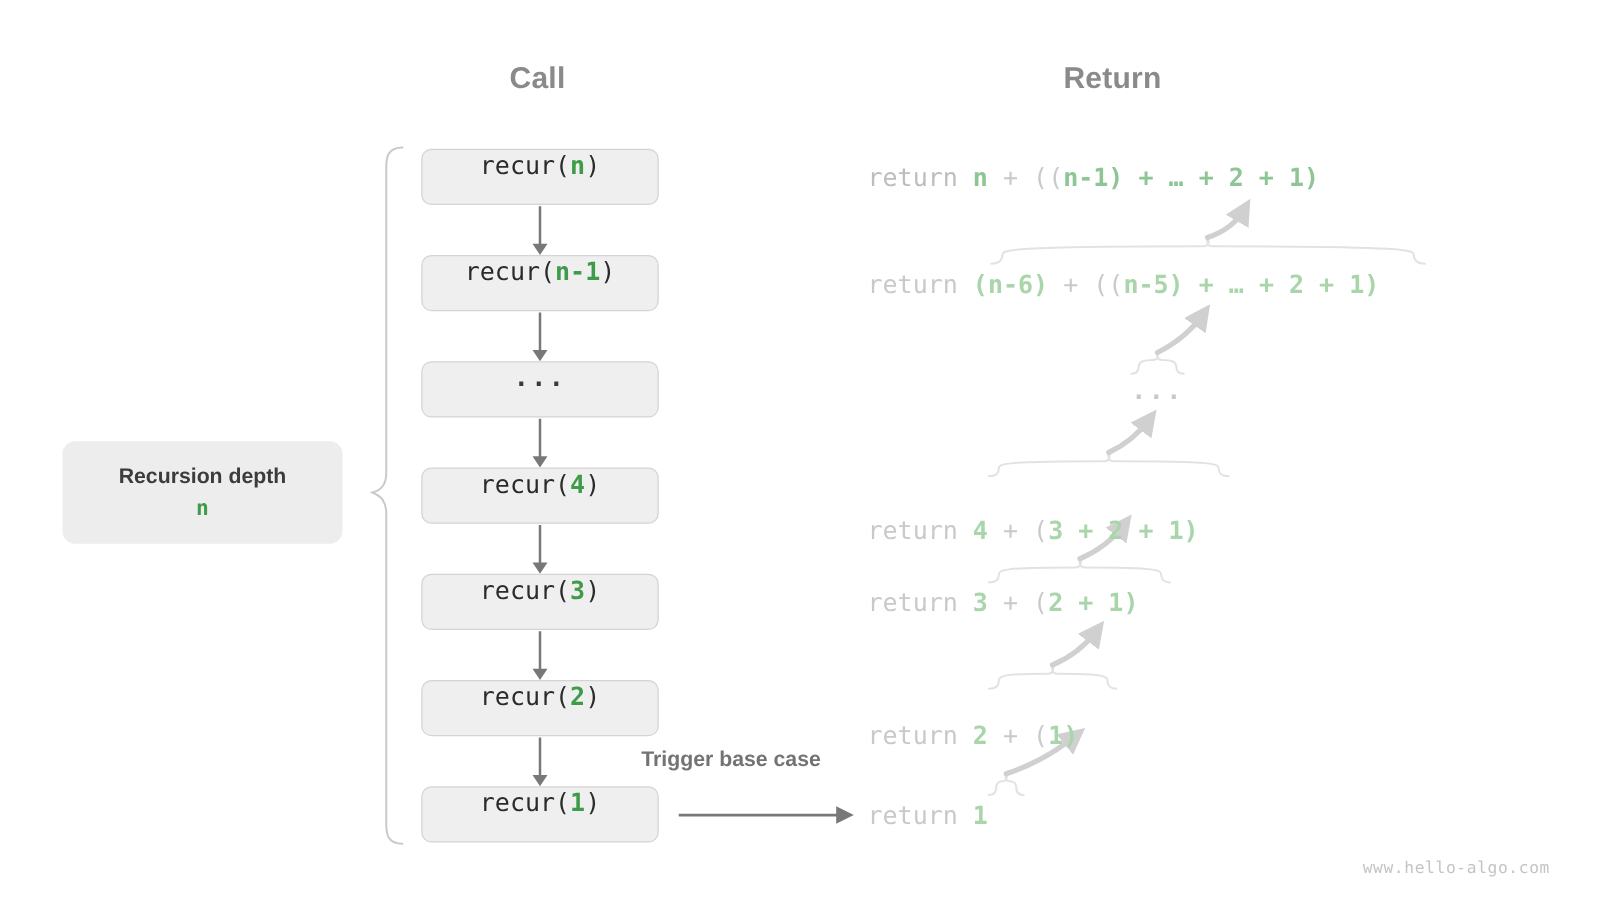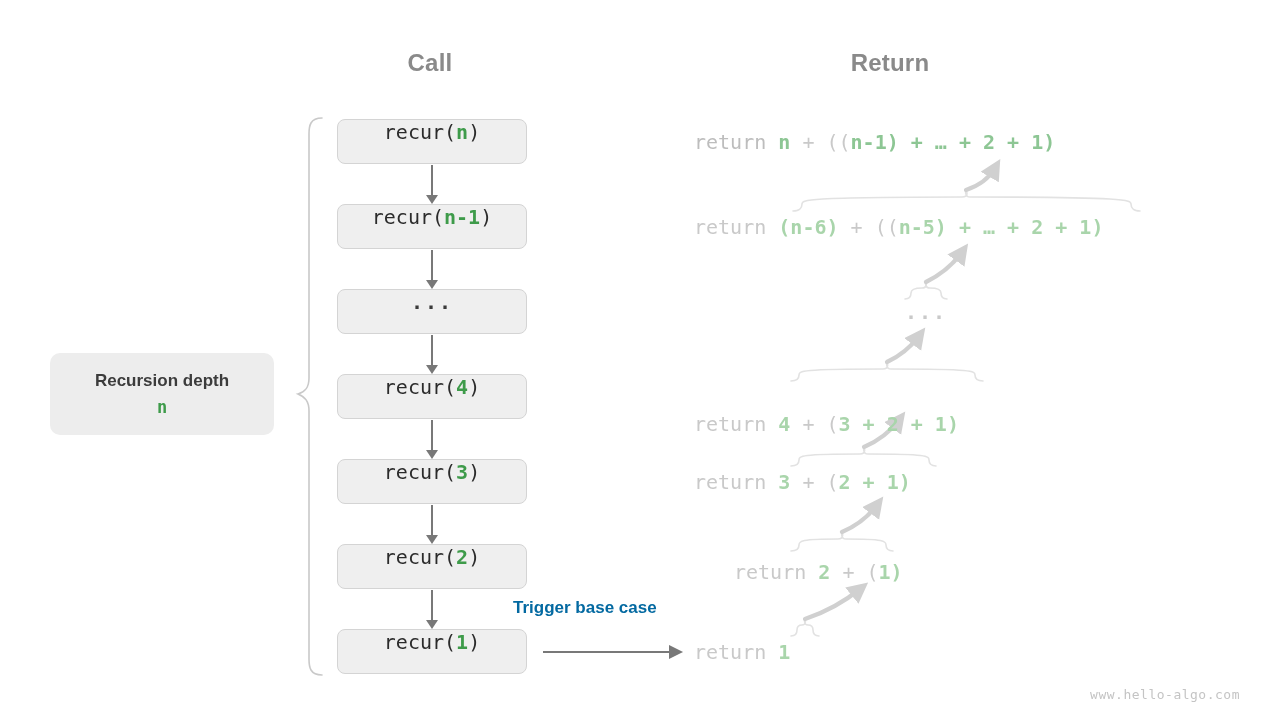--- a/index.html
+++ b/index.html
@@ -124,21 +124,21 @@
     color: #3e9b4a;
   }
 
   
   #trigger-label {
     position: absolute;
     left: 513px;
     top: 598px;
     font-size: 17px;
     font-weight: bold;
-    color: #0369a1;
+    color: #737373;
     white-space: nowrap;
     text-align: right;
   }
 
   
   #watermark {
     position: absolute;
     right: 40px;
     bottom: 18px;
     font-family: "DejaVu Sans Mono", "Liberation Mono", monospace;
@@ -303,17 +303,17 @@
         <span>)</span>
       </div>
     </div>
 
   <div id="return-column">
       <div class="ret-line strong" style="top: 142px;"><span class="kw">return </span><span class="g">n</span><span class="op"> + ((</span><span class="g">n-1</span><span class="g">) + … + 2 + 1)</span></div>
       <div class="ret-line" style="top: 227px;"><span class="kw">return </span><span class="g">(n-6)</span><span class="op"> + ((</span><span class="g">n-5</span><span class="g">) + … + 2 + 1)</span></div>
       <div class="ret-ellipsis" style="left: 926px; top: 312px;">...</div>
       <div class="ret-line" style="top: 397px; margin-top: 27px;"><span class="kw">return </span><span class="g">4</span><span class="op"> + (</span><span class="g">3 + 2 + 1</span><span class="g">)</span></div>
       <div class="ret-line" style="top: 482px;"><span class="kw">return </span><span class="g">3</span><span class="op"> + (</span><span class="g">2 + 1</span><span class="g">)</span></div>
-      <div class="ret-line" style="top: 572px; margin-left: 40px;"><span class="kw">return </span><span class="g">2</span><span class="op"> + (</span><span class="g">1</span><span class="g">)</span></div>
+      <div class="ret-line" style="top: 588px;"><span class="kw">return </span><span class="g">2</span><span class="op"> + (</span><span class="g">1</span><span class="g">)</span></div>
       <div class="ret-line" style="top: 652px;"><span class="kw">return </span><span class="g">1</span></div>
     </div>
 
 </div>
 
 </body></html>

